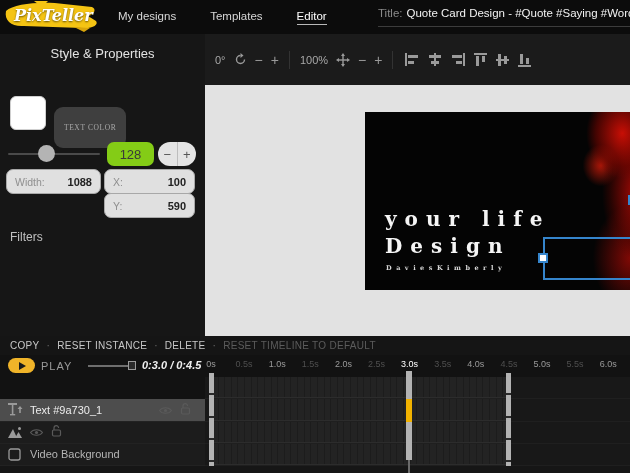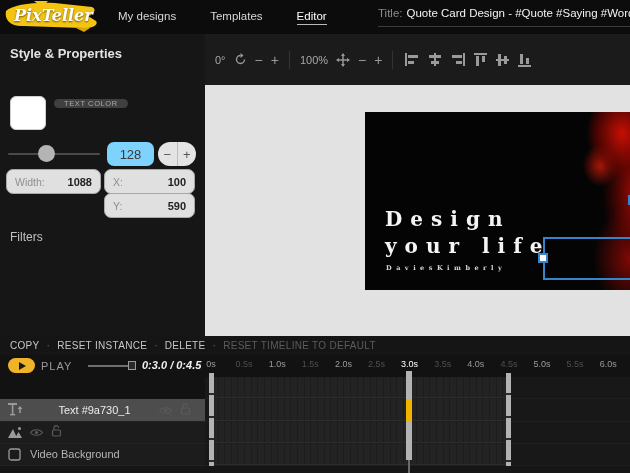--- a/index.html
+++ b/index.html
@@ -20,30 +20,30 @@
   .titlebox { position:absolute; left:378px; top:0; width:252px; height:27px;
               border-bottom:1px solid #3c3c3c; display:flex; align-items:center;
               white-space:nowrap; overflow:hidden; font-size:11.5px; }
   .titlebox .tlabel { color:#8a8a8a; margin-right:4px; }
   .titlebox .tvalue { color:#f2f2f2; }
 
   
   .sidebar { position:absolute; left:0; top:34px; width:205px; height:302px; background:#161616; z-index:20; }
   .side-sec { padding:8px 10px 6px 10px; font-size:12px; color:#c9c9c9; cursor:pointer; }
   .side-div { border-bottom:1px solid #262626; }
-  .side-sub { padding:12px 10px 8px 10px; font-size:13px; font-weight:bold; color:#e3e3e3; }
+  .side-sub { padding:12px 10px 8px 10px; font-size:13px; font-weight:normal; color:#e3e3e3;text-align:center; }
   .swatch-row { position:absolute; left:10px; top:62px; display:flex; align-items:flex-start; }
   .swatch { width:36px; height:34px; background:#fff; border-radius:6px; border:1px solid #cfcfcf; cursor:pointer; }
-  .color-pill { margin:3px 0 0 8px; background:#3f3f3f; color:#a9a9a9; font-size:7.5px;
-                letter-spacing:.6px; padding:0 10px; border-radius:9px; }
+  .color-pill { margin:11px 0 0 8px; background:#3f3f3f; color:#a9a9a9; font-size:7.5px;
+                letter-spacing:.6px; padding:16px 10px; border-radius:9px;font-family:Liberation Serif, serif; }
   .slider-row { position:absolute; left:0; top:106px; width:205px; height:28px; }
   .slider-track { position:absolute; left:8px; top:13px; width:92px; height:2px; background:#4a4a4a; border-radius:1px; }
   .slider-handle { position:absolute; left:38px; top:5px; width:17px; height:17px; border-radius:50%;
                    background:#b4b4b4; cursor:pointer; }
-  .size-box { position:absolute; left:107px; top:2px; width:47px; height:24px; background:#7dd3fc;
+  .size-box { position:absolute; left:107px; top:2px; width:47px; height:24px; background:#84cc16;
               border-radius:7px; display:flex; align-items:center; justify-content:center;
               font-size:13px; color:#3a3a3a; cursor:text; }
   .stepper { position:absolute; left:158px; top:2px; width:38px; height:24px; background:#e4e4e4;
              border-radius:12px; display:flex; }
   .step-btn { flex:1; display:flex; align-items:center; justify-content:center; font-size:13px;
               color:#555; cursor:pointer; }
   .step-btn:first-child { border-right:1px solid #bdbdbd; }
   .field { position:absolute; height:25px; background:#e0e0e0; border:1px solid #a8a8a8;
            border-radius:7px; display:flex; align-items:center; justify-content:space-between;
            padding:0 8px; font-size:10.5px; cursor:text; }
@@ -110,21 +110,21 @@
   .ruler-tick { position:absolute; top:4px; transform:translateX(-50%); font-size:9px; color:#9a9a9a; }
   .ruler-tick.half { color:#4f4f4f; }
   .ruler-tick.current { color:#fff; }
   .tl-rows { position:absolute; left:0; top:22px; width:630px; height:89px; }
   .tl-row { position:relative; width:630px; height:22.25px; }
   .row-label { position:absolute; left:0; top:0; width:205px; height:100%; background:#1c1c1c;
                display:flex; align-items:center; cursor:pointer; border-bottom:1px solid #222; }
   .tl-row.selected .row-label { background:#4d4d4d; }
   .row-icon { width:16px; margin:0 6px 0 8px; display:flex; }
   .row-name { font-size:11px; color:#b5b5b5; flex:1; }
-  .tl-row.selected .row-name { color:#ececec;text-align:center; }
+  .tl-row.selected .row-name { color:#ececec; }
   .row-ctl { display:flex; gap:8px; margin-right:14px; }
   .row-ctl svg { cursor:pointer; }
   .row-track { position:absolute; left:205px; top:0; width:425px; height:100%; background:#181818;
                border-bottom:1px solid #1f1f1f; cursor:pointer; }
   .row-grid { position:absolute; left:6px; top:0; width:298px; height:100%; background:#232323;
               background-image:repeating-linear-gradient(90deg, #1c1c1c 0 1px, transparent 1px 6.62px);
               border-bottom:1px solid #2c2c2c; }
   .marker { position:absolute; width:5px; background:#b3b3b3;
             background-image:repeating-linear-gradient(180deg, transparent 0 20.25px, #2a2a2a 20.25px 22.25px);
             cursor:ew-resize; z-index:6; }
@@ -277,22 +277,22 @@
               <rect x="8" y="5" width="3" height="6"></rect>
             </g>
           </svg>
         </span>
       </div>
   </div>
 
   <div class="canvas">
     <div class="design-card">
       <div class="dz-text">
+        <div class="dz-line">your life</div>
         <div class="dz-line">Design</div>
-        <div class="dz-line">your life</div>
       </div>
       <div class="dz-author">DaviesKimberly</div>
       <div class="selbox">
 
         <div class="handle h-rot"></div>
         <div class="handle h-left"></div>
 
       </div>
     </div>
   </div>

